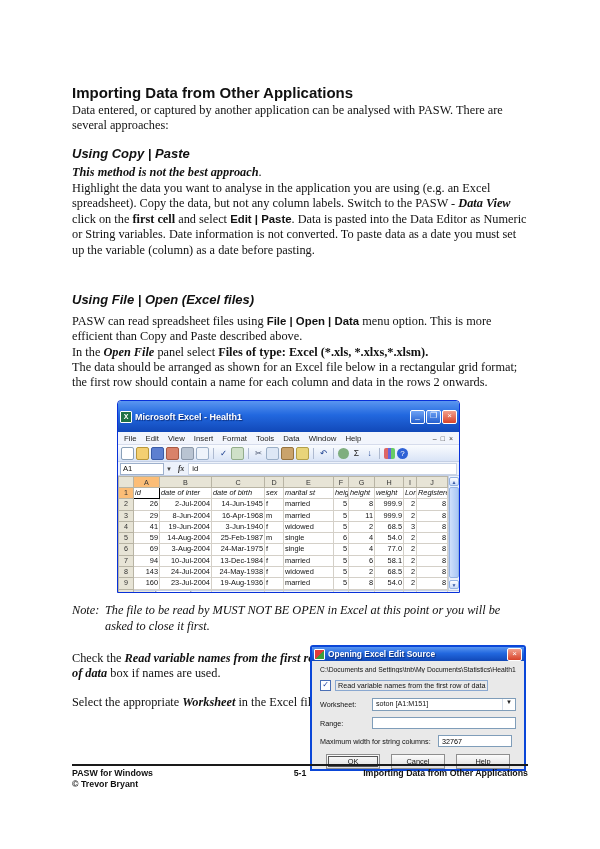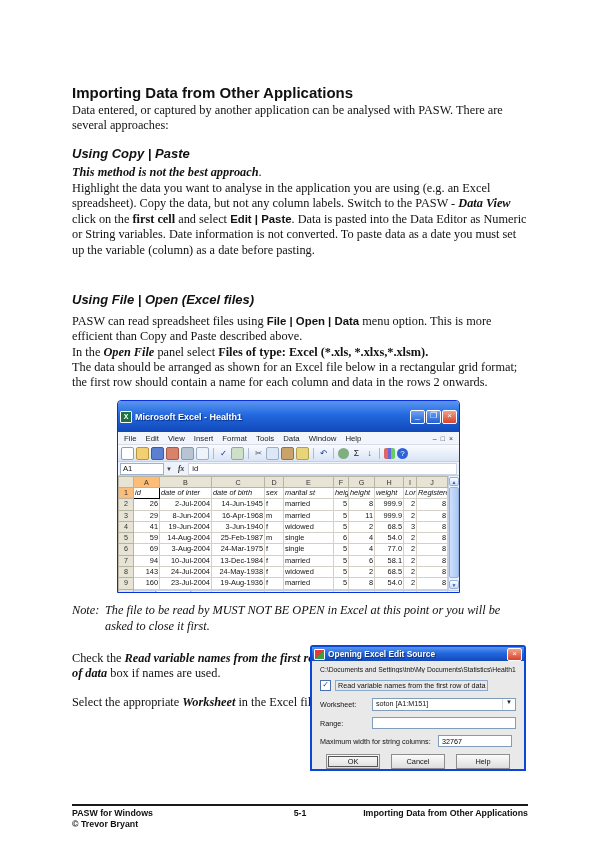--- a/index.html
+++ b/index.html
@@ -443,21 +443,21 @@
         <input class="tin" style="width: 74px;" value="32767">
       </div>
       <div class="btn-row">
         <span class="jbtn focus">OK</span>
         <span class="jbtn">Cancel</span>
         <span class="jbtn">Help</span>
       </div>
     </div>
   </div>
 
-  <div class="footer abs" style="left:72px;top:804px;width:456px;">
+  <div class="footer abs" style="left:72px;top:764px;width:456px;">
     <span class="f-left">
       <span>PASW for Windows</span><br>
       <span>© Trevor Bryant</span>
     </span>
     <span class="f-center">5-1</span>
     <span class="f-right">Importing Data from Other Applications</span>
   </div>
 
 </div>
 

